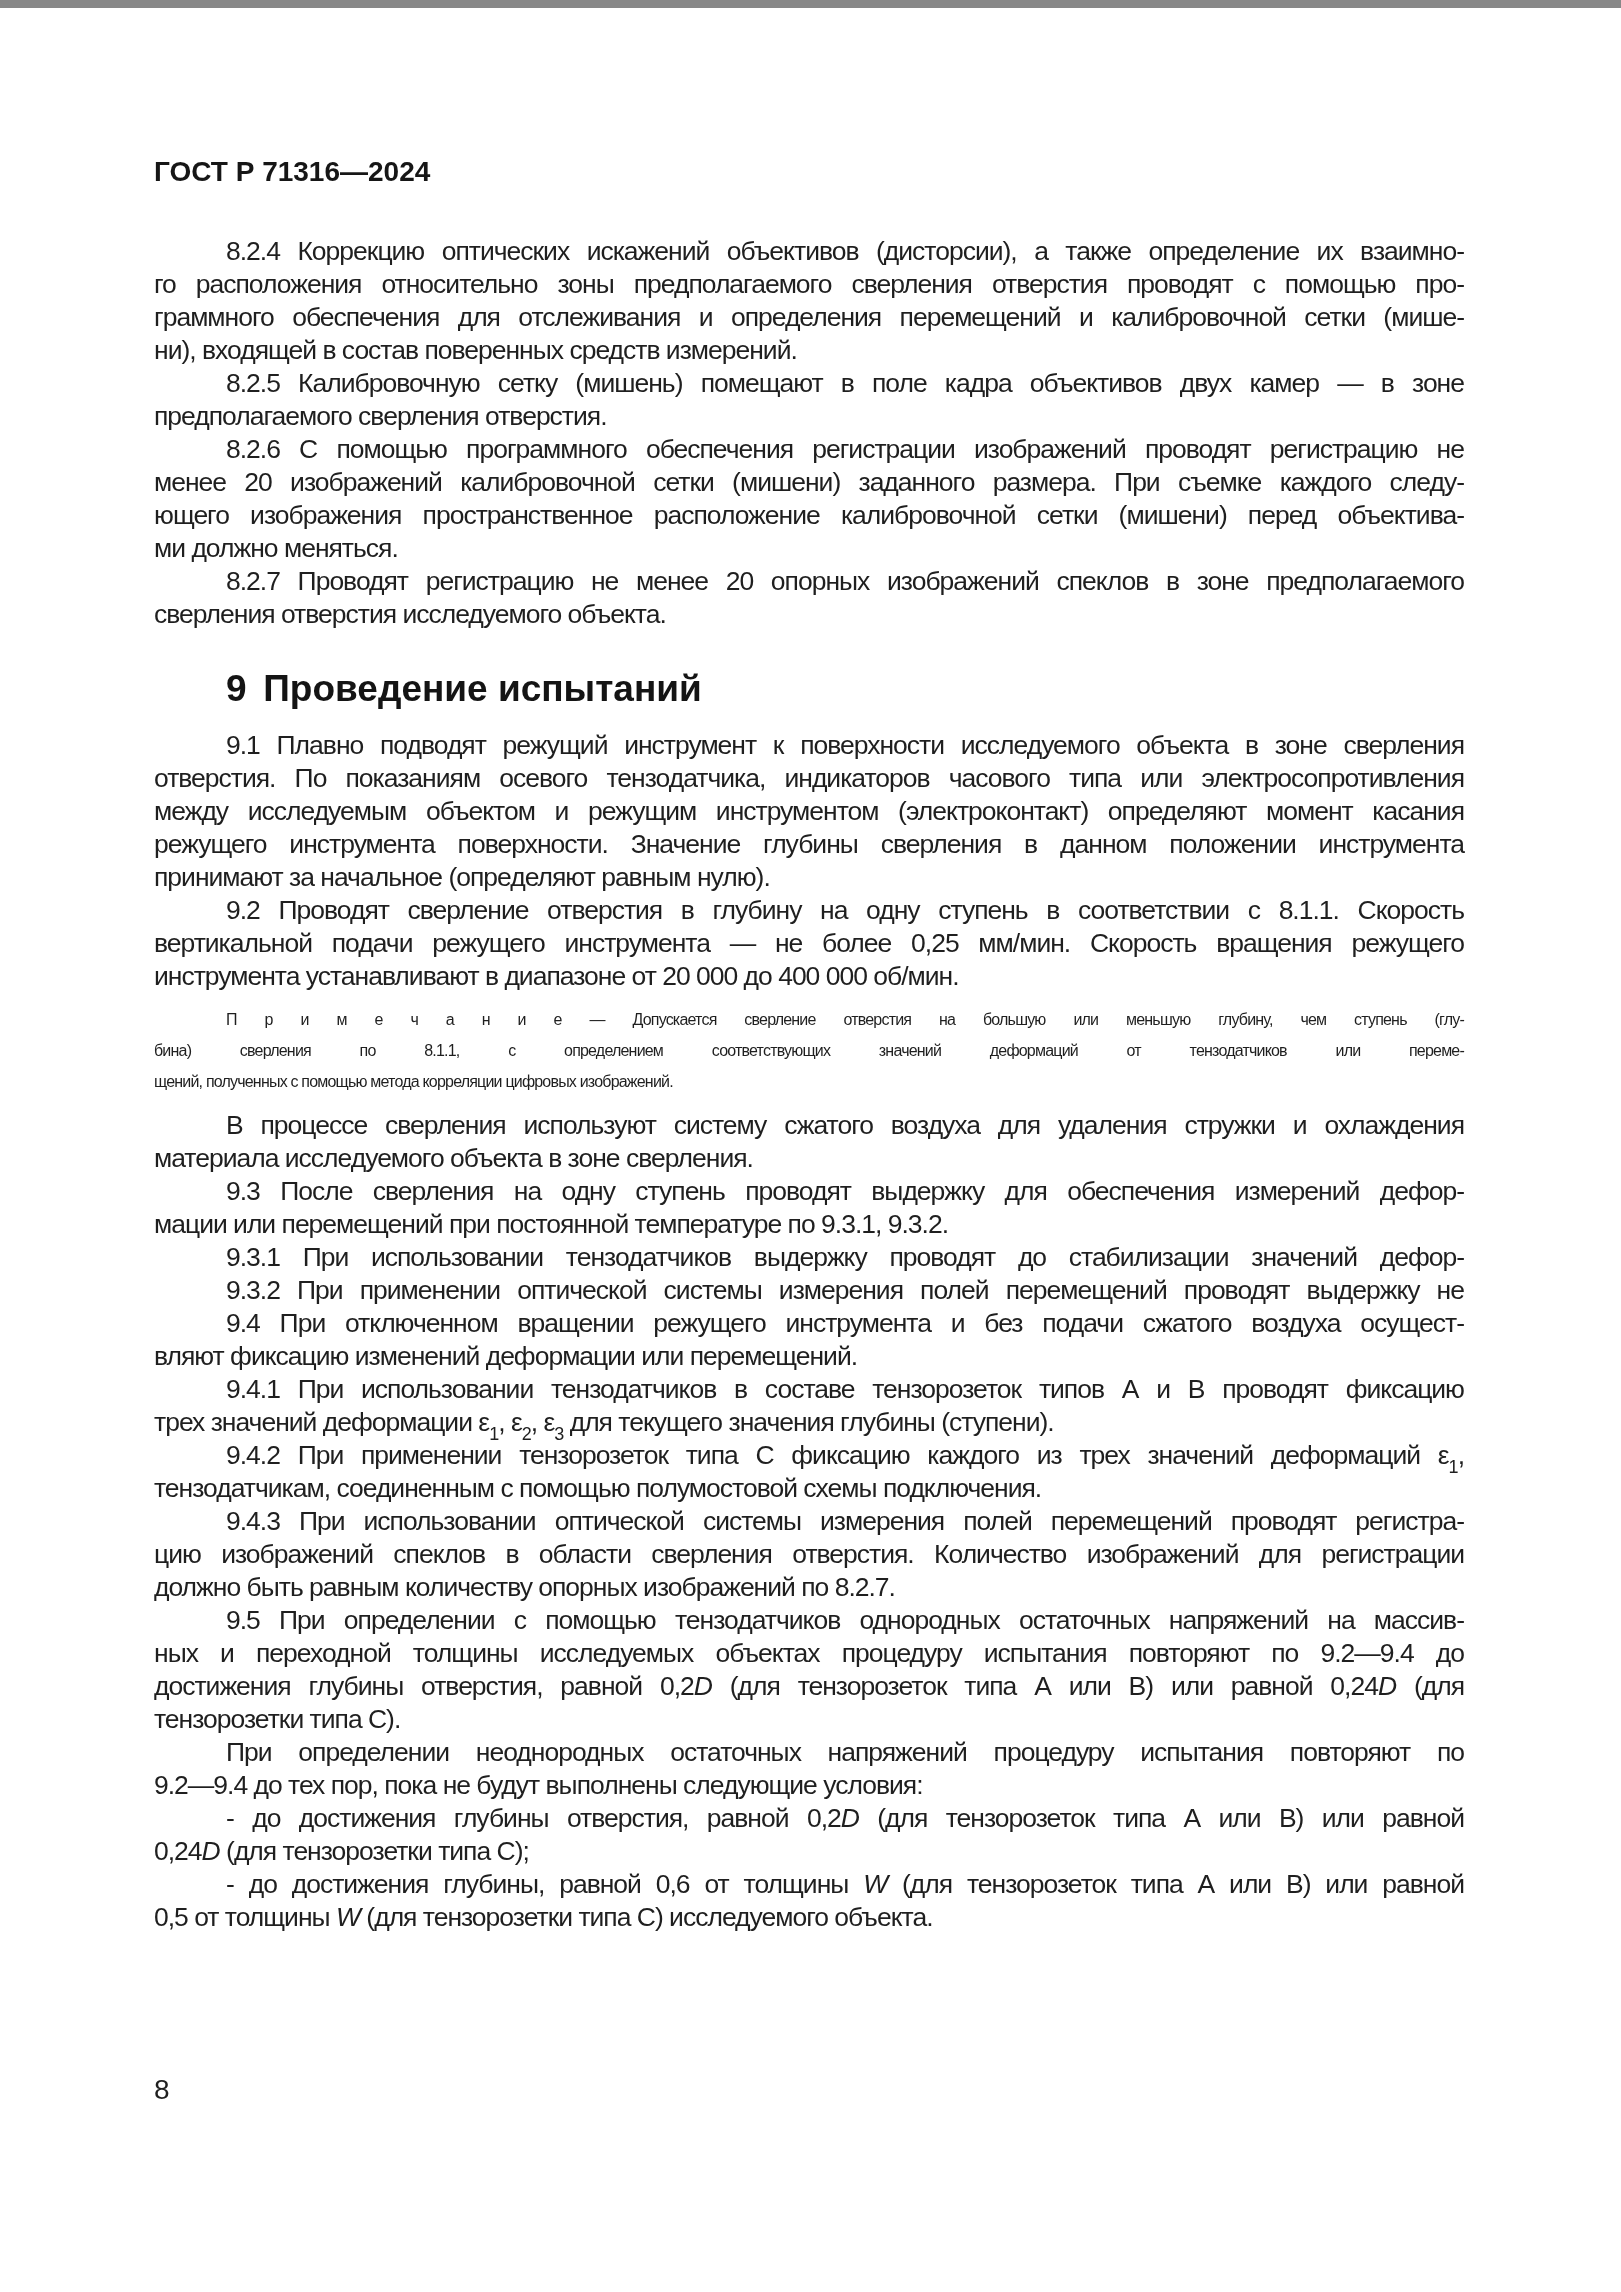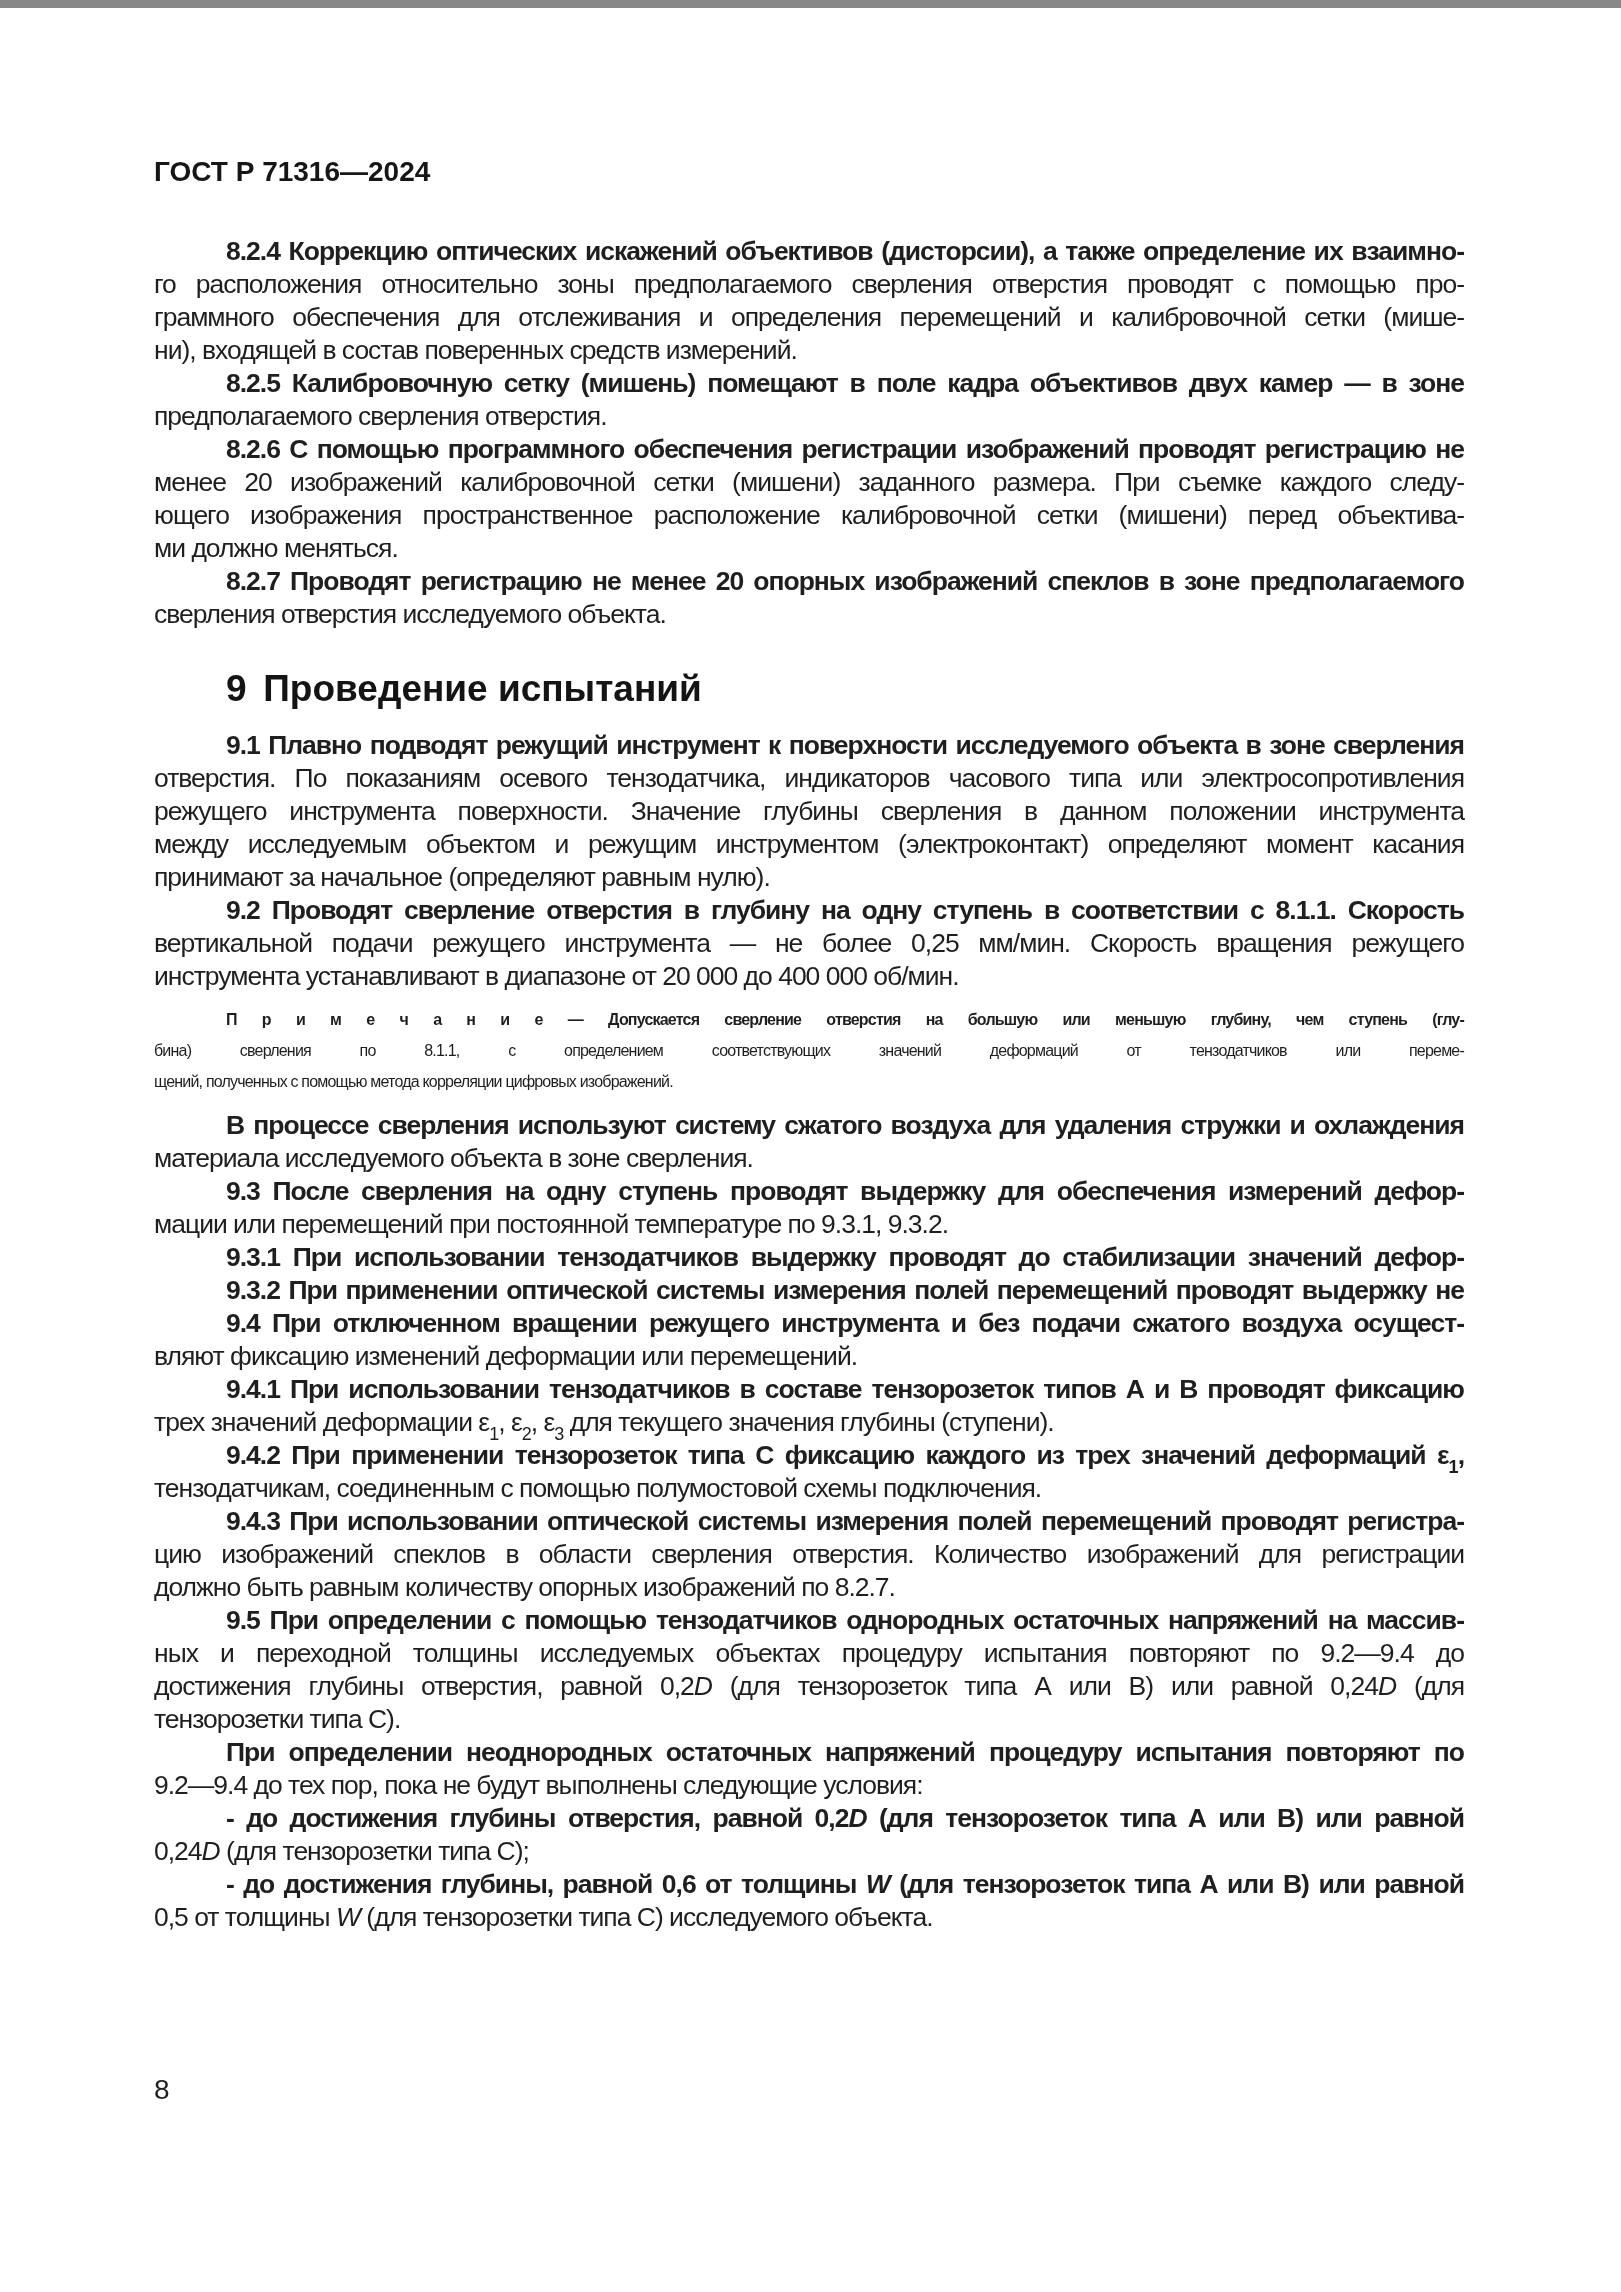--- a/index.html
+++ b/index.html
@@ -30,21 +30,21 @@
   .para, .note { margin: 0; }
   .line {
     font-size: 26.5px;
     line-height: 33px;
     letter-spacing: -1px;
     text-align: justify;
     text-align-last: justify;
     white-space: normal;
   }
   .line.last { text-align-last: left; }
-  .line.indent { padding-left: 72px; font-weight: bold; }
+  .line.indent { padding-left: 72px; }
   .note { margin: 11.8px 0; }
   .note .line {
     font-size: 16px;
     line-height: 31px;
     letter-spacing: -0.8px;
   }
   .heading {
     font-size: 37px;
     font-weight: bold;
     color: #141414;
@@ -94,22 +94,22 @@
           <div class="line last">ми должно меняться.</div>
         </div>
         <div class="para">
           <div class="line indent">8.2.7 Проводят регистрацию не менее 20 опорных изображений спеклов в зоне предполагаемого</div>
           <div class="line last">сверления отверстия исследуемого объекта.</div>
         </div>
         <div class="heading"><span class="num">9</span><span>Проведение испытаний</span></div>
         <div class="para">
           <div class="line indent">9.1 Плавно подводят режущий инструмент к поверхности исследуемого объекта в зоне сверления</div>
           <div class="line">отверстия. По показаниям осевого тензодатчика, индикаторов часового типа или электросопротивления</div>
+          <div class="line">между исследуемым объектом и режущим инструментом (электроконтакт) определяют момент касания</div>
           <div class="line">режущего инструмента поверхности. Значение глубины сверления в данном положении инструмента</div>
-          <div class="line">между исследуемым объектом и режущим инструментом (электроконтакт) определяют момент касания</div>
           <div class="line last">принимают за начальное (определяют равным нулю).</div>
         </div>
         <div class="para">
           <div class="line indent">9.2 Проводят сверление отверстия в глубину на одну ступень в соответствии с 8.1.1. Скорость</div>
           <div class="line">вертикальной подачи режущего инструмента — не более 0,25 мм/мин. Скорость вращения режущего</div>
           <div class="line last">инструмента устанавливают в диапазоне от 20 000 до 400 000 об/мин.</div>
         </div>
         <div class="note">
           <div class="line indent">П р и м е ч а н и е — Допускается сверление отверстия на большую или меньшую глубину, чем ступень (глу-</div>
           <div class="line">бина) сверления по 8.1.1, с определением соответствующих значений деформаций от тензодатчиков или переме-</div>

